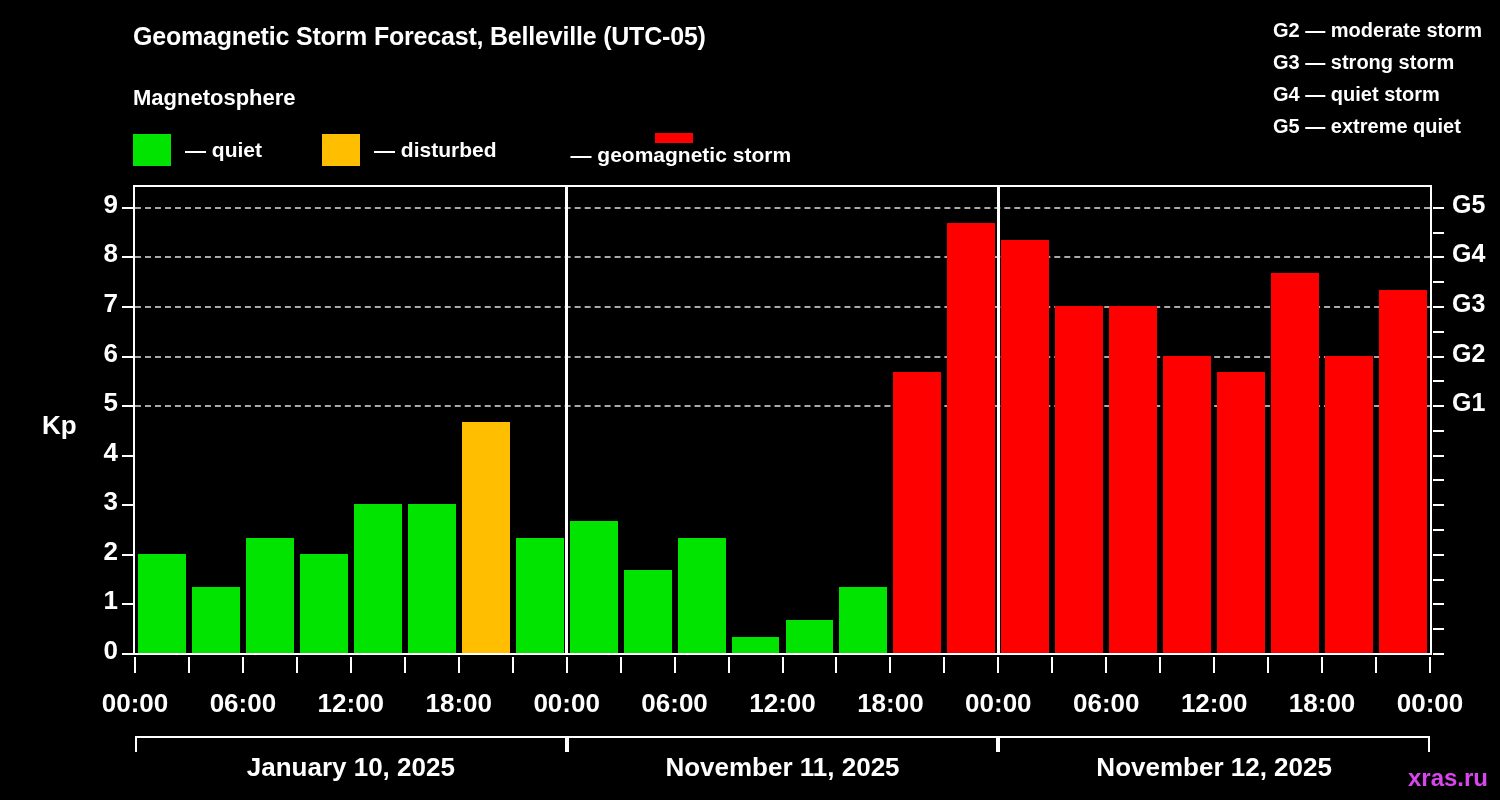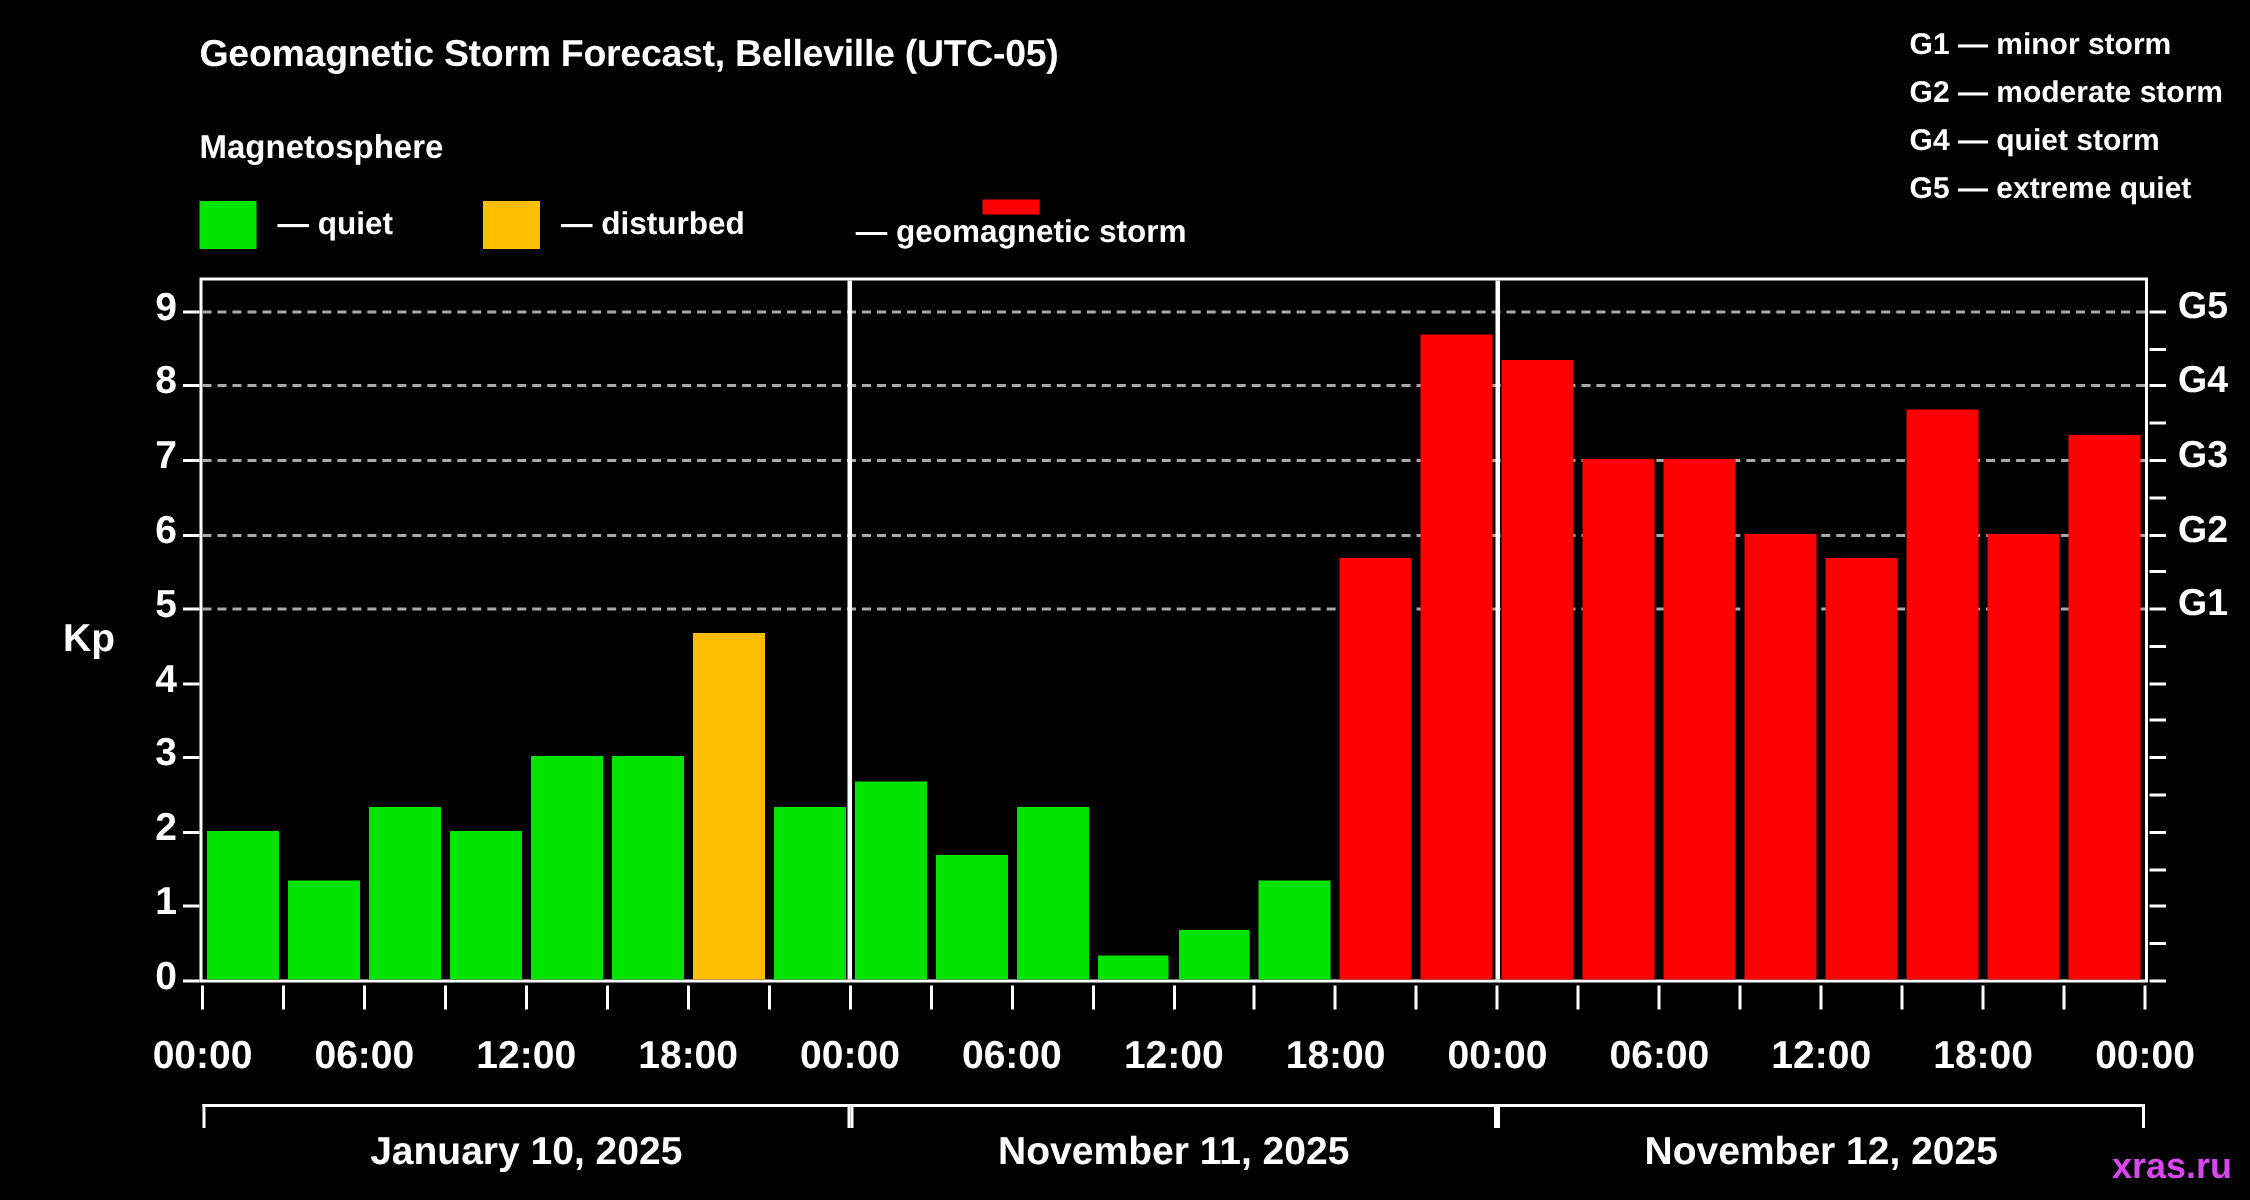--- a/index.html
+++ b/index.html
@@ -216,22 +216,22 @@
       <span class="legend-swatch" style="background: rgb(255, 191, 0);"></span>
       <span class="legend-text">— disturbed</span>
     </div>
     <div class="legend-entry" style="margin-left: 60px; flex-direction: column;">
       <span class="legend-swatch" style="background: rgb(255, 0, 0);"></span>
       <span class="legend-text">— geomagnetic storm</span>
     </div>
   </div>
 
 <div id="g-legend">
-    <div class="g-legend-row">G1 — minor storm</div>
     <div class="g-legend-row">G2 — moderate storm</div>
+    <div class="g-legend-row">G3 — strong storm</div>
     <div class="g-legend-row">G4 — quiet storm</div>
     <div class="g-legend-row">G5 — extreme quiet</div>
   </div>
 
 <div id="plot-frame">
   <div id="plot-inner">
     <div id="gridlines-layer">
         <div class="gridline" style="top: 218.128px;"></div>
         <div class="gridline" style="top: 168.553px;"></div>
         <div class="gridline" style="top: 118.979px;"></div>

